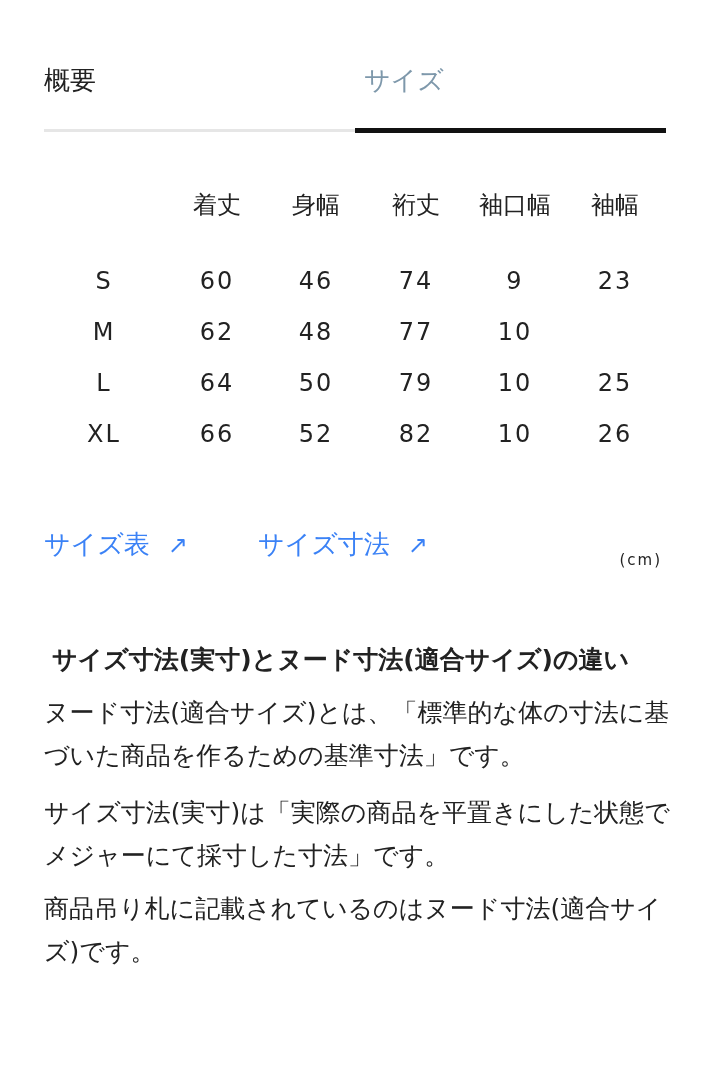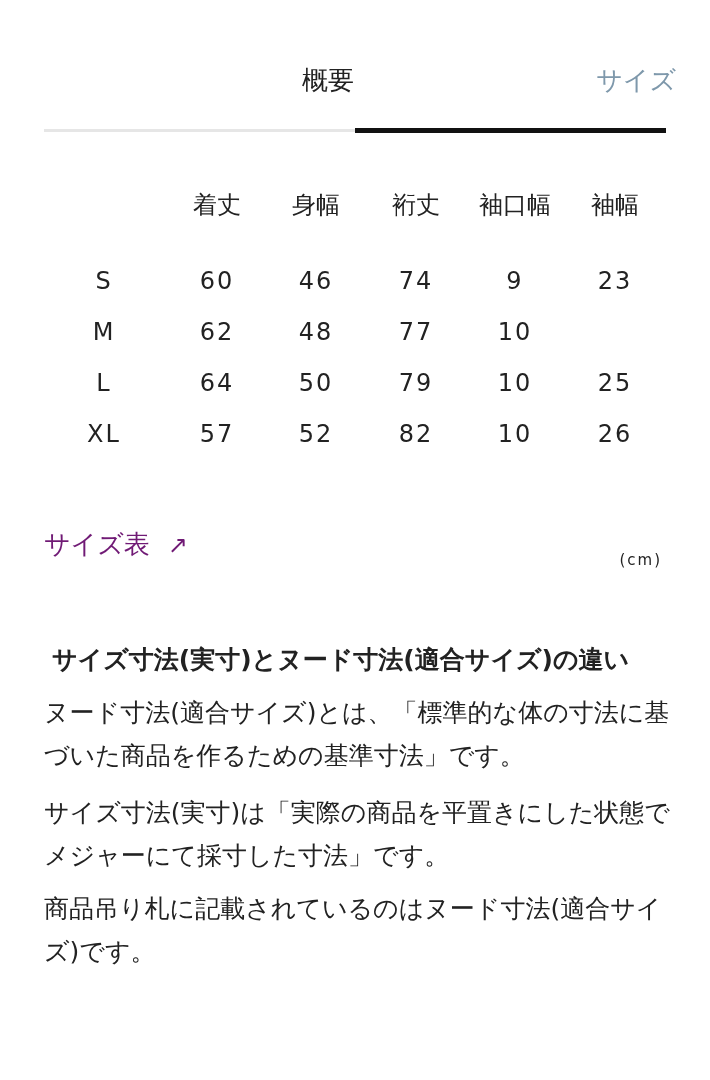--- a/index.html
+++ b/index.html
@@ -4,41 +4,41 @@
 <style>
   html, body { margin: 0; padding: 0; background: #ffffff; }
   body {
     width: 710px; height: 1080px; overflow: hidden; position: relative;
     font-family: "DejaVu Sans", "Liberation Sans", sans-serif;
     color: #222222;
   }
   .tabs { position: absolute; left: 44px; top: 0; width: 622px; height: 135px; }
   .tab {
     position: absolute; top: 60px; height: 40px; line-height: 40px;
-    font-size: 26px; text-align: right; cursor: pointer;
+    font-size: 26px; text-align: left; cursor: pointer;
   }
   .tab-overview { left: 0; width: 310px; color: #222222; }
   .tab-size { left: 320px; width: 312px; color: #7e98ab; }
   .tab-line-inactive { position: absolute; left: 0; top: 129px; width: 311px; height: 3px; background: #e6e6e6; }
   .tab-line-active { position: absolute; left: 311px; top: 128px; width: 311px; height: 5px; background: #111111; }
 
   .size-table { position: absolute; left: 0; top: 180px; width: 710px; }
   .hdr-row, .data-row { position: absolute; left: 0; width: 710px; height: 40px; }
   .cell { position: absolute; top: 0; height: 40px; line-height: 40px; text-align: center; font-size: 24px; color: #222222; }
   .hdr-row .cell { font-size: 24px; }
   .data-row .cell { letter-spacing: 2px; }
   .c0 { left: 64px; width: 80px; }
   .c1 { left: 177px; width: 80px; }
   .c2 { left: 276px; width: 80px; }
   .c3 { left: 376px; width: 80px; }
   .c4 { left: 470px; width: 90px; }
   .c5 { left: 575px; width: 80px; }
 
   .links { position: absolute; left: 44px; top: 524px; width: 622px; height: 40px; }
-  .link { position: absolute; top: 0; height: 40px; line-height: 40px; font-size: 26px; color: #701a75; cursor: pointer; white-space: nowrap; }
+  .link { position: absolute; top: 0; height: 40px; line-height: 40px; font-size: 26px; color: #3b82f6; cursor: pointer; white-space: nowrap; }
   .link-size-chart { left: 0; }
   .link-size-dimensions { left: 214px; }
   .arrow { display: inline-block; margin-left: 18px; font-size: 24px; }
   .unit { position: absolute; right: 4px; top: 16px; height: 40px; line-height: 40px; font-size: 15px; letter-spacing: 2px; }
 
   .explain { position: absolute; left: 44px; top: 630px; width: 630px; }
   .explain-title { font-size: 25px; font-weight: bold; line-height: 43px; margin: 8px; color: #222222; }
   .para { font-size: 25px; line-height: 43px; margin: 0; color: #222222; }
   .p1 { margin-top: 14px; }
   .p2 { margin-top: 10px; }
@@ -81,31 +81,34 @@
   <div class="data-row" style="top:183px;">
     <div class="cell c0">L</div>
     <div class="cell c1">64</div>
     <div class="cell c2">50</div>
     <div class="cell c3">79</div>
     <div class="cell c4">10</div>
     <div class="cell c5">25</div>
   </div>
   <div class="data-row" style="top:234px;">
     <div class="cell c0">XL</div>
-    <div class="cell c1">57</div>
+    <div class="cell c1">66</div>
     <div class="cell c2">52</div>
     <div class="cell c3">82</div>
     <div class="cell c4">10</div>
     <div class="cell c5">26</div>
   </div>
 </div>
 
 <div class="links">
   <div class="link link-size-chart">
     <span>サイズ表</span><span class="arrow">↗</span>
+  </div>
+  <div class="link link-size-dimensions">
+    <span>サイズ寸法</span><span class="arrow">↗</span>
   </div>
   <div class="unit">(cm)</div>
 </div>
 
 <div class="explain">
   <p class="explain-title">サイズ寸法(実寸)とヌード寸法(適合サイズ)の違い</p>
   <p class="para p2">ヌード寸法(適合サイズ)とは、「標準的な体の寸法に基づいた商品を作るための基準寸法」です。</p>
   <p class="para p1">サイズ寸法(実寸)は「実際の商品を平置きにした状態でメジャーにて採寸した寸法」です。</p>
   <p class="para p3">商品吊り札に記載されているのはヌード寸法(適合サイズ)です。</p>
 </div>

